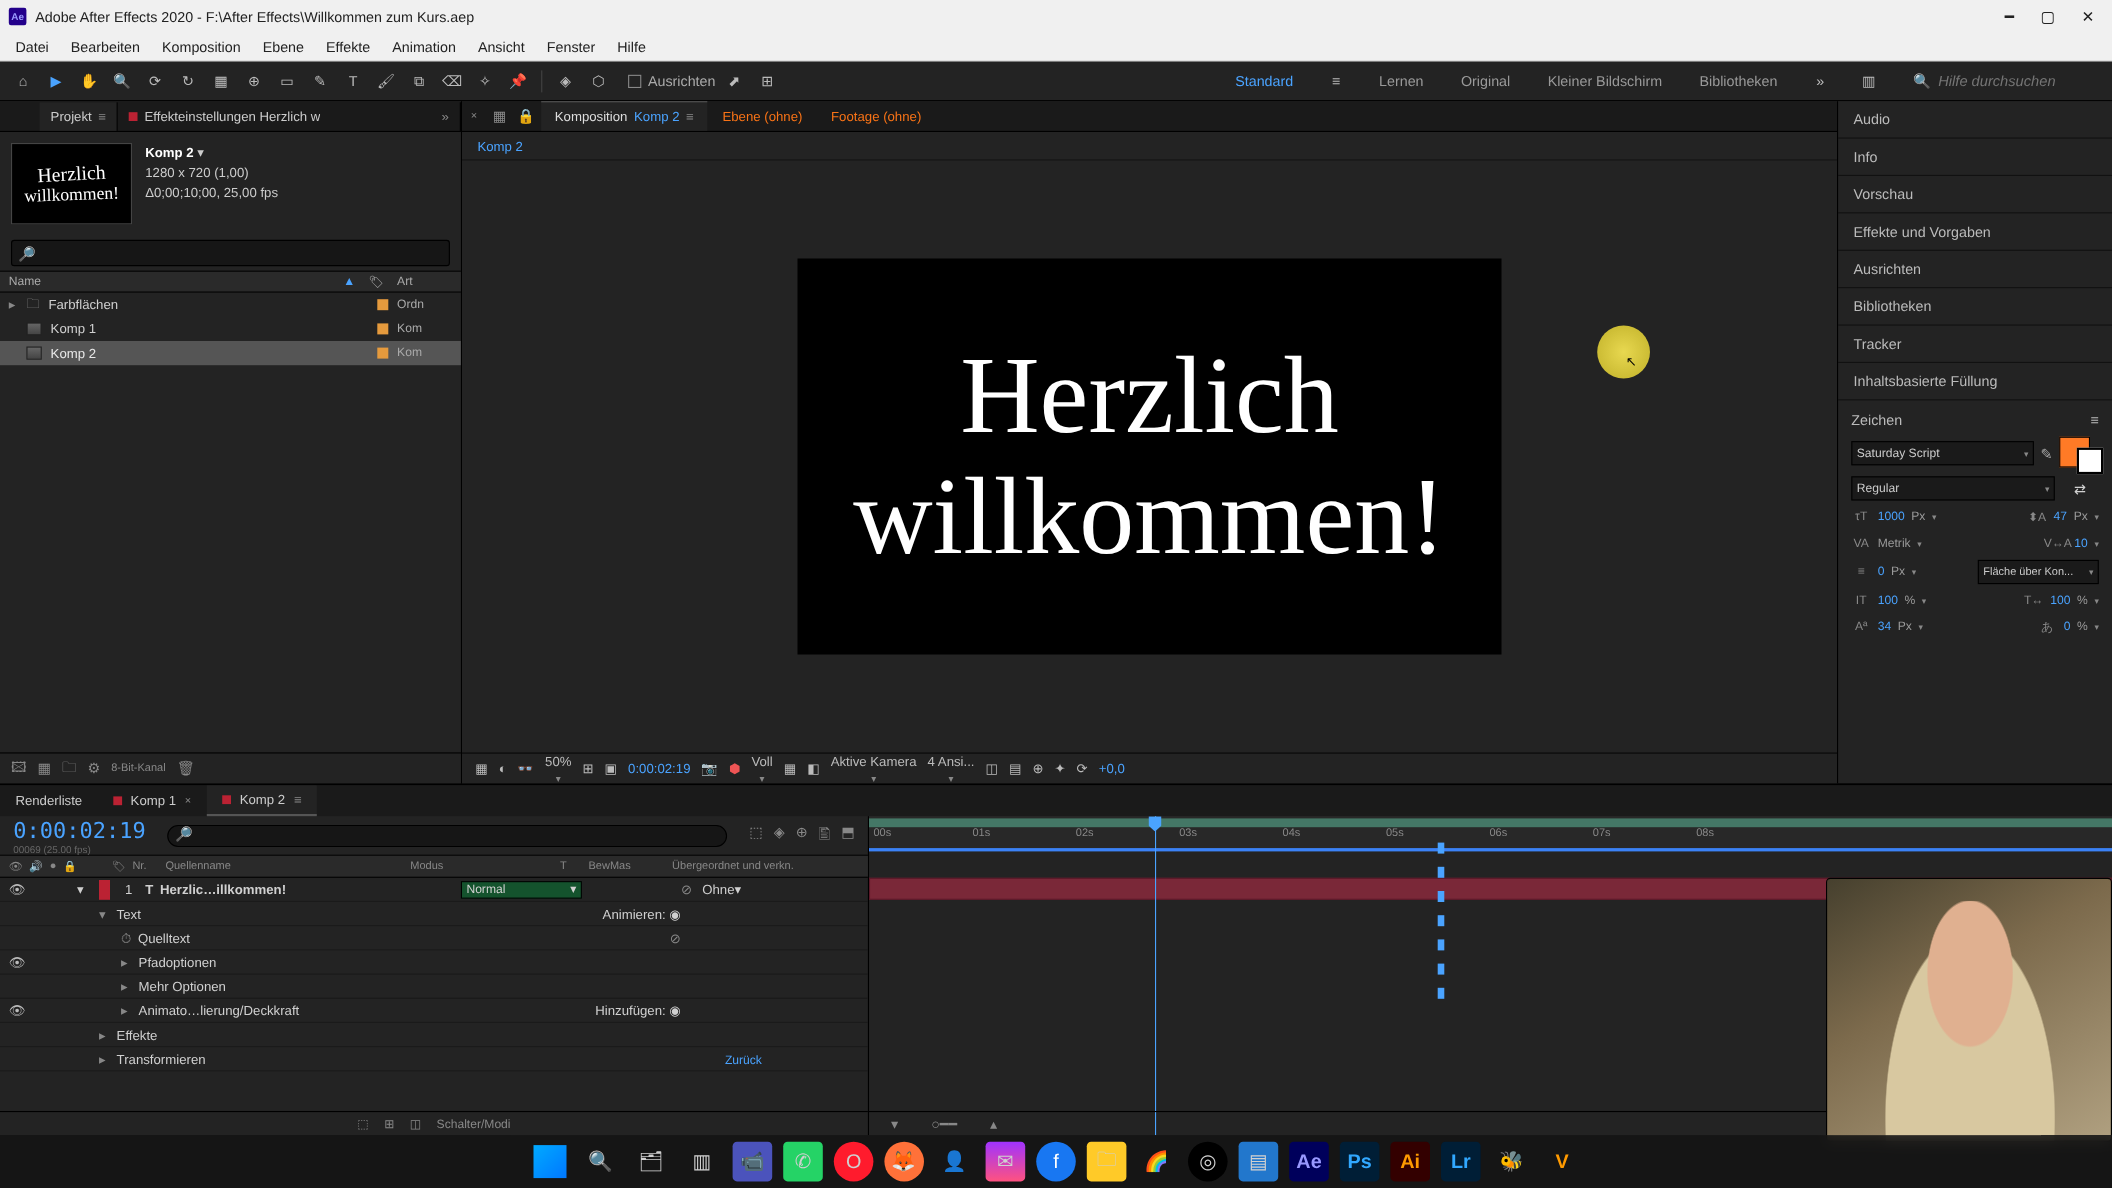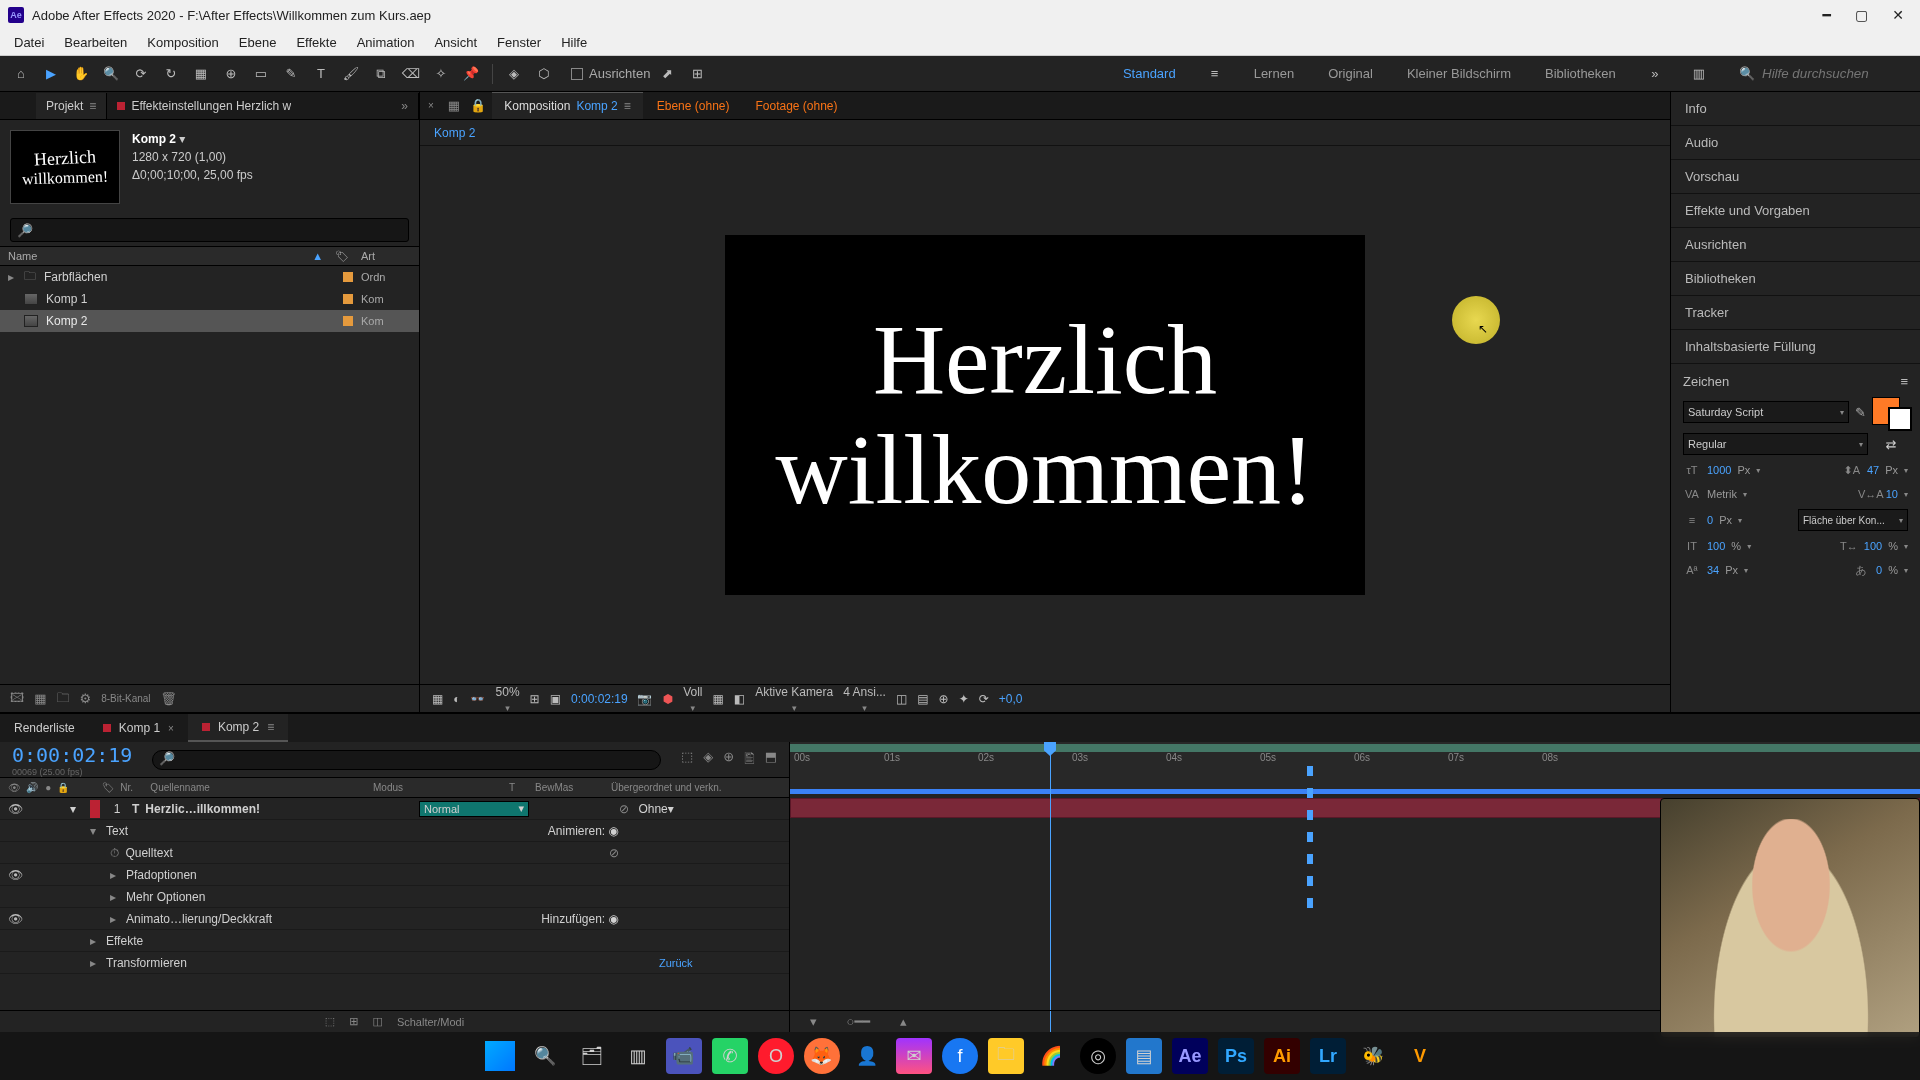--- a/index.html
+++ b/index.html
@@ -109,27 +109,27 @@
 .tlrow { display:flex; align-items:center; height:22px; font-size:12px; border-bottom:1px solid #1a1a1a; }
 .tlrow .eyecol { width:70px; display:flex; gap:6px; padding-left:8px; color:#bbb; }
 .tlrow .numcol { width:30px; text-align:center; }
 .tlrow .labelcol { width:12px; }
 .tlrow .label-red { background:#b23; width:10px; height:18px; }
 .tlrow .namecol { flex:1; display:flex; align-items:center; gap:6px; padding-right:8px; }
 .tlrow .indent1 { padding-left:20px; }
 .tlrow .indent2 { padding-left:40px; }
 .tlrow .disc { color:#888; width:10px; display:inline-block; }
 .tlrow .modecol { width:130px; }
-.tlrow .modecol .sel { background:#0f766e; border:1px solid #000; height:16px; width:110px; font-size:11px; padding:0 4px; display:flex; align-items:center; justify-content:space-between; }
+.tlrow .modecol .sel { background:#14532d; border:1px solid #000; height:16px; width:110px; font-size:11px; padding:0 4px; display:flex; align-items:center; justify-content:space-between; }
 .tlrow .bewcol { width:70px; }
 .tlrow .parentcol { width:170px; }
 .tlrow .linkval { color:#4aa3ff; font-size:11px; }
 .tlfoot { height:22px; border-top:1px solid #000; display:flex; align-items:center; padding:0 10px; gap:14px; color:#888; font-size:11px; justify-content:center; }
 .tlright { flex:1; position:relative; background:#232323; }
-.ruler { height:52px; border-bottom:5px solid #3b82f6; position:relative; background:#282828; }
+.ruler { height:32px; border-bottom:3px solid #3b82f6; position:relative; background:#282828; }
 .ruler .tick { position:absolute; top:10px; font-size:10px; color:#888; }
 .workarea { position:absolute; top:2px; height:8px; background:#476; left:0; right:0; }
 .playhead { position:absolute; top:0; bottom:0; width:1px; background:#4aa3ff; left:260px; }
 .playhead::before { content:""; position:absolute; top:0; left:-6px; width:12px; height:14px; background:#4aa3ff; clip-path:polygon(0 0,100% 0,100% 60%,50% 100%,0 60%); }
 .trackarea { position:absolute; top:56px; left:0; right:0; bottom:22px; }
 .layerbar { position:absolute; left:0; right:0; height:20px; background:#7a2838; border:1px solid #5a1828; top:0; }
 .keymarks { position:absolute; left:260px; top:0; bottom:0; }
 .keymarks .km { position:absolute; left:-3px; width:6px; height:10px; background:#4aa3ff; }
 
 
@@ -334,22 +334,22 @@
       <span>◫</span>
       <span>▤</span>
       <span>⊕</span>
       <span>✦</span>
       <span>⟳</span>
       <span class="plus">+0,0</span>
     </div>
   </div>
 
   <div class="rightcol">
+    <div class="rp">Audio</div>
     <div class="rp">Info</div>
-    <div class="rp">Audio</div>
     <div class="rp">Vorschau</div>
     <div class="rp">Effekte und Vorgaben</div>
     <div class="rp">Ausrichten</div>
     <div class="rp">Bibliotheken</div>
     <div class="rp">Tracker</div>
     <div class="rp">Inhaltsbasierte Füllung</div>
     <div class="zeichen">
       <div class="hdr">
         <span>Zeichen</span>
         <span>≡</span>

